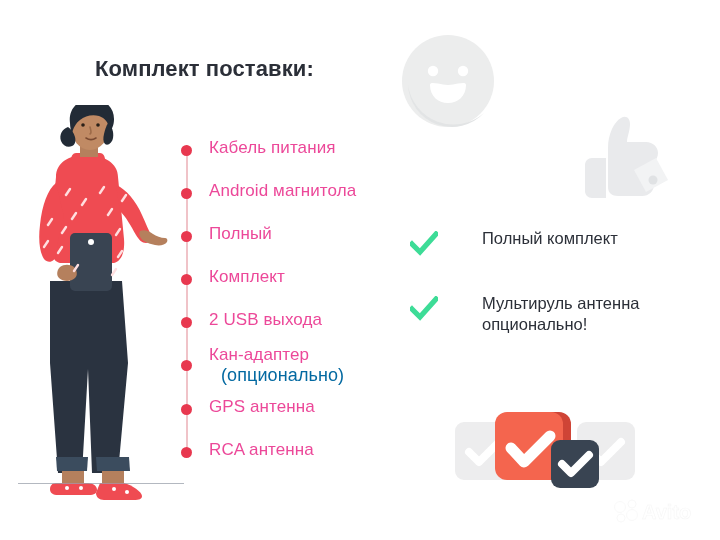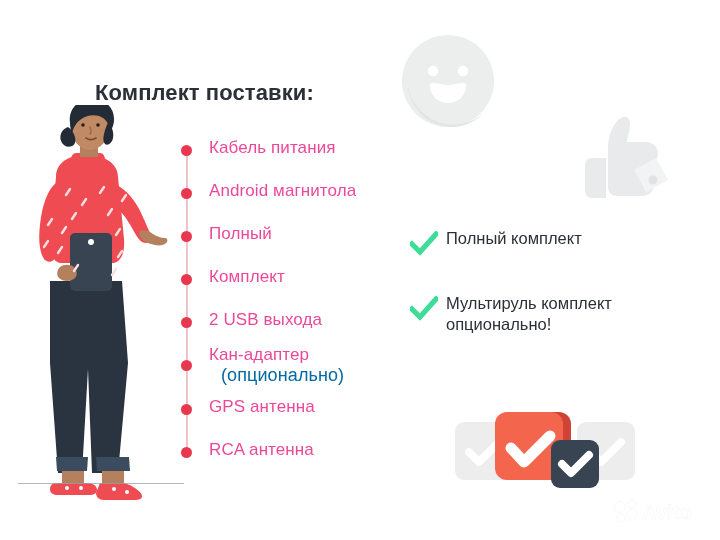--- a/index.html
+++ b/index.html
@@ -37,21 +37,21 @@
     width: 166px;
     height: 1px;
     background: #9aa0ab;
     opacity: .75;
   }
 
   
   #page-title {
     position: absolute;
     left: 95px;
-    top: 80px;
+    top: 56px;
     font-size: 22px;
     font-weight: bold;
     color: #2b2f38;
     letter-spacing: .1px;
     white-space: nowrap;
   }
 
   
   #supply-list {
     position: absolute;
@@ -116,20 +116,21 @@
   .benefit-lines {
     position: absolute;
     left: 36px;
     top: 0;
   }
   .benefit-line {
     font-size: 16.5px;
     color: #2b2f38;
     line-height: 21px;
     white-space: nowrap;
+    margin-left: 36px;
   }
   #benefit-0 { top: 228px; }
   #benefit-1 { top: 293px; }
 
   
   #watermark {
     position: absolute;
     left: 612px;
     top: 497px;
     width: 96px;
@@ -279,21 +280,21 @@
     <div class="benefit-lines">
       <div class="benefit-line">Полный комплект</div>
     </div>
   </div>
 
   <div class="benefit" id="benefit-1">
     <svg class="benefit-check" viewBox="0 0 28 26">
       <path d="M2 13l8 8L26 3" stroke="#3ddc97" stroke-width="5.2" fill="none" stroke-linecap="square" stroke-linejoin="miter"></path>
     </svg>
     <div class="benefit-lines">
-      <div class="benefit-line">Мультируль комплект</div>
+      <div class="benefit-line">Мультируль антенна</div>
       <div class="benefit-line">опционально!</div>
     </div>
   </div>
 
   <div class="deco" id="checkbox-cluster">
     <svg viewBox="0 0 180 96" width="180" height="96">
 
       <rect x="0" y="20" width="58" height="58" rx="9" fill="#ededee"></rect>
       <path d="M14 50l10 10 20-20" stroke="#ffffff" stroke-width="8" fill="none" stroke-linecap="round" stroke-linejoin="round"></path>
 

